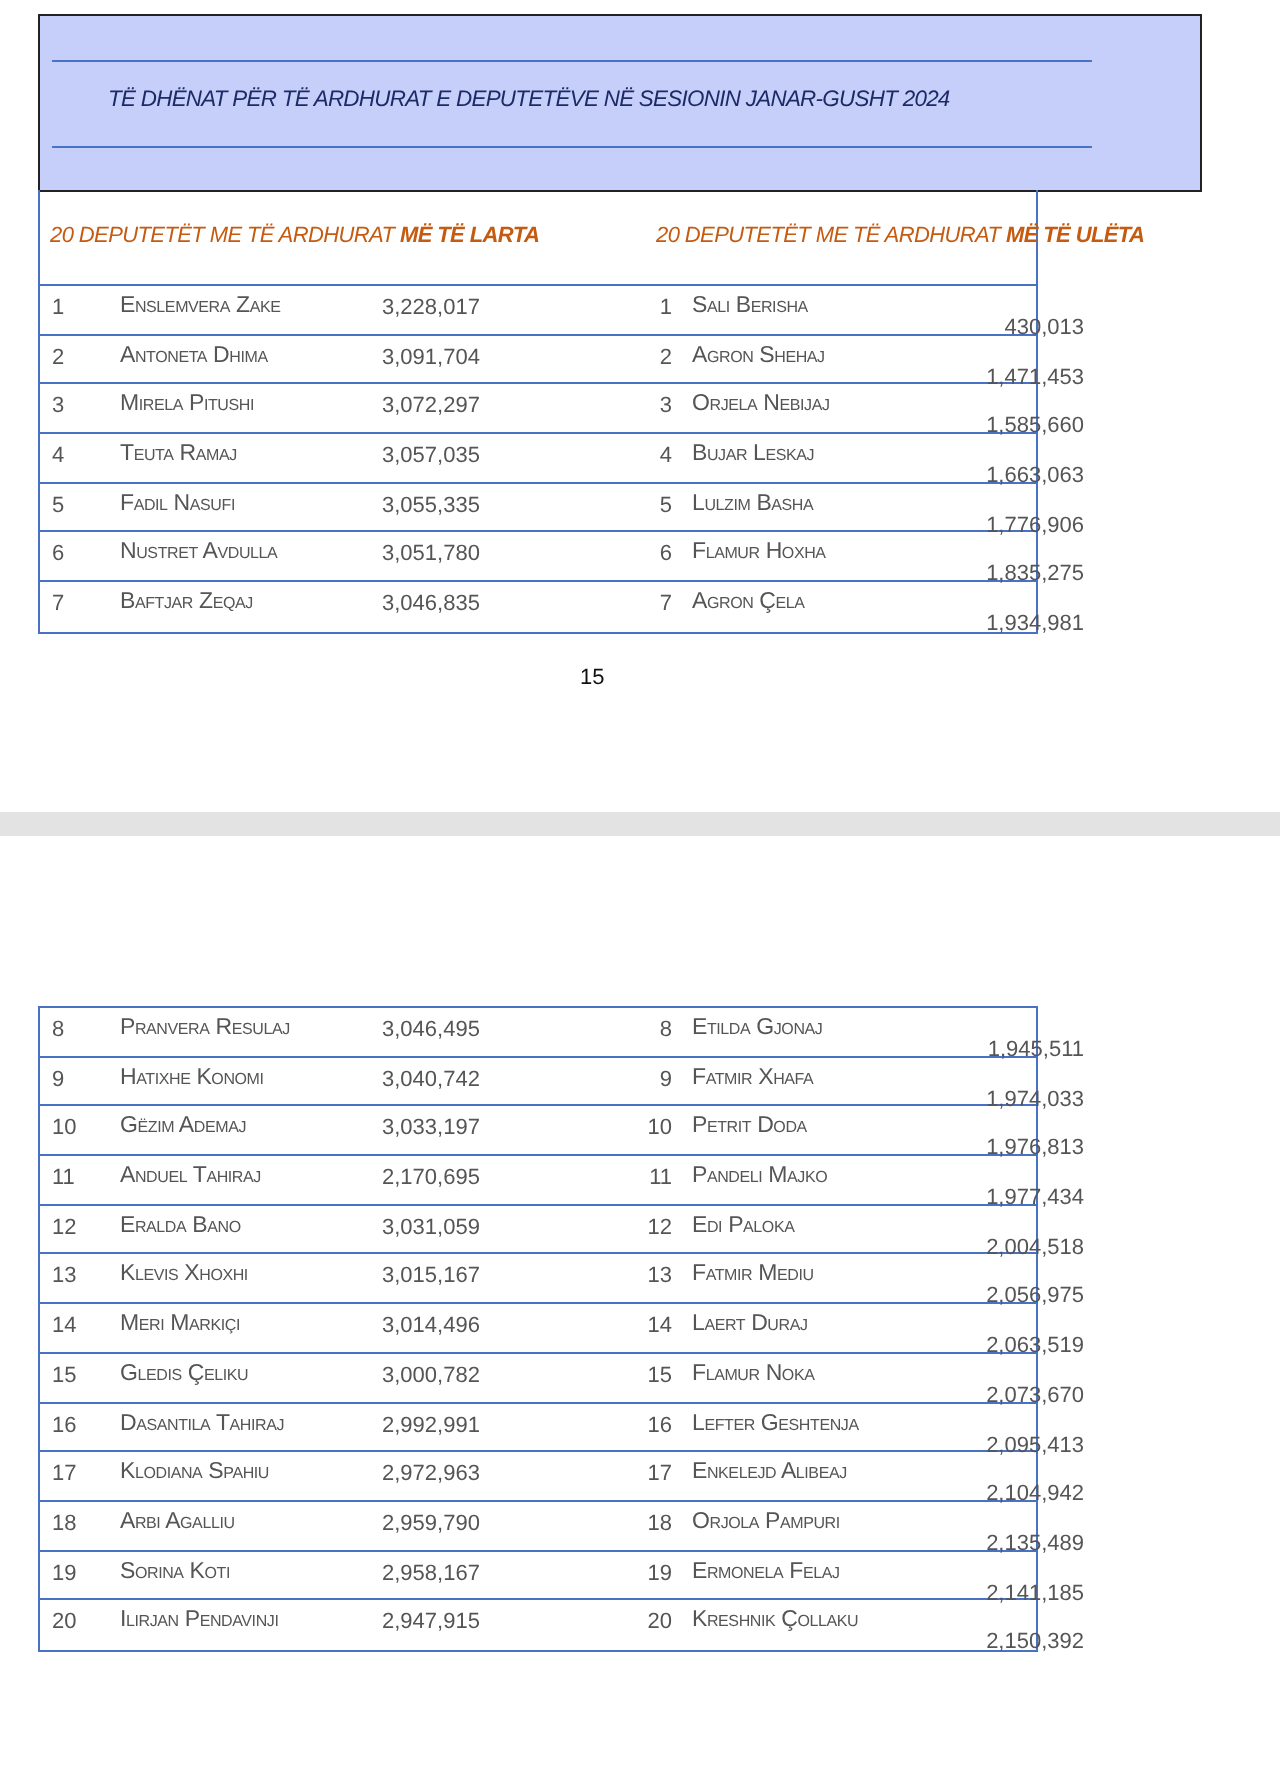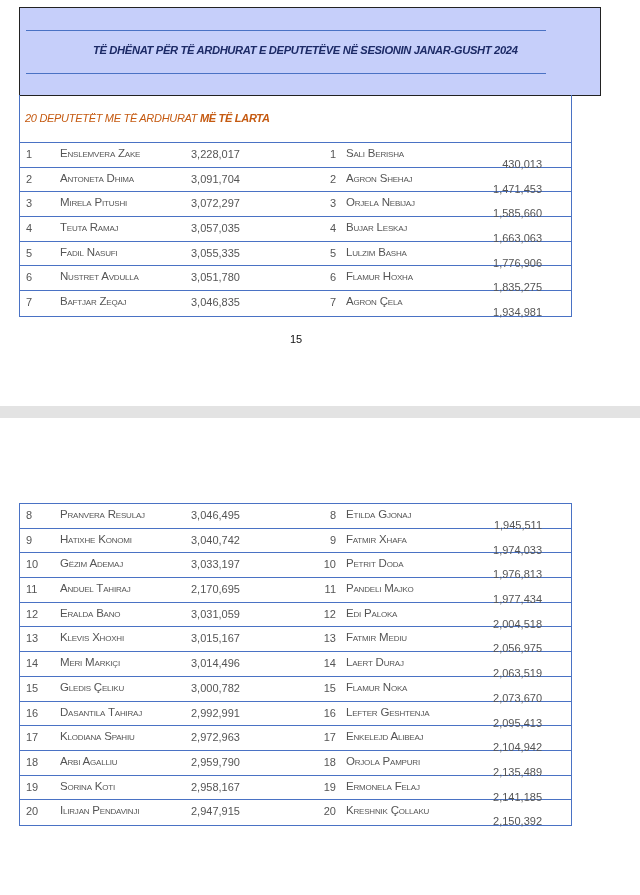--- a/index.html
+++ b/index.html
@@ -16,25 +16,25 @@
     position: absolute; left: 19px; top: 7px; width: 580px; height: 87px;
     background: #c6cffa; border: 1.5px solid #222;
   }
   .header-line {
     position: absolute; left: 6px; width: 520px; height: 1px; background: #4a72c4;
   }
   .header-line.top { top: 22px; }
   .header-line.bottom { top: 65px; }
   .header-title {
     position: absolute; left: 34px; top: 36px;
-    font-weight: bold; font-style: italic; font-size: 11.2px; color: #1c2a66;
-    letter-spacing: -0.35px; white-space: nowrap; margin-left: 39px;
+    font-weight: normal; font-style: italic; font-size: 11.2px; color: #1c2a66;
+    letter-spacing: -0.35px; white-space: nowrap;
   }
   .table {
-    position: absolute; left: 19px; width: 553px;
+    position: absolute; left: 19px; width: 500px;
     border: 1.5px solid #4a72c4; border-top: none;
     box-sizing: border-box;
   }
   .table.p1 { top: 95px; }
   .table.p2 { top: 503px; border-top: 1.5px solid #4a72c4; }
   .subheader {
     height: 47px; position: relative; border-bottom: 1.5px solid #4a72c4;
   }
   .subhead {
     position: absolute; top: 17px; font-style: italic; font-size: 11px;
@@ -69,20 +69,23 @@
   <div class="header-line top"></div>
   <div class="header-title">TË DHËNAT PËR TË ARDHURAT E DEPUTETËVE NË SESIONIN JANAR-GUSHT 2024</div>
   <div class="header-line bottom"></div>
 </div>
 
 <div class="table p1" id="table-p1">
   <div class="subheader">
     <div class="subhead left">
       <span>20 DEPUTETËT ME TË ARDHURAT </span><b>MË TË LARTA</b>
     </div>
+    <div class="subhead right">
+      <span>20 DEPUTETËT ME TË ARDHURAT </span><b>MË TË ULËTA</b>
+    </div>
   </div>
 <div class="row">
       <span class="cell c-rank-l">1</span>
       <span class="cell name c-name-l">Enslemvera Zake</span>
       <span class="cell c-amt-l">3,228,017</span>
       <span class="cell c-rank-r">1</span>
       <span class="cell name c-name-r">Sali Berisha</span>
       <span class="cell c-amt-r">430,013</span>
     </div>
     <div class="row">

